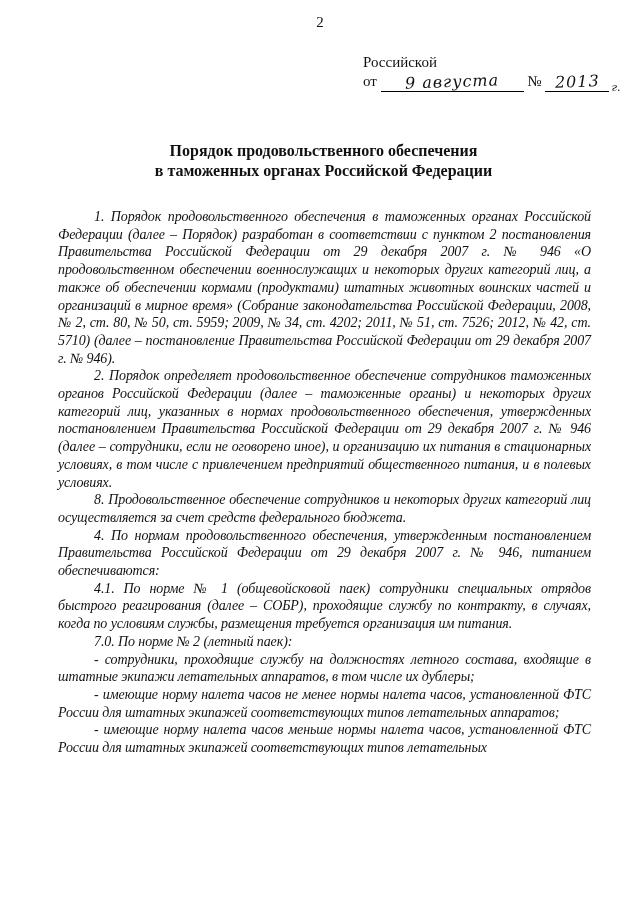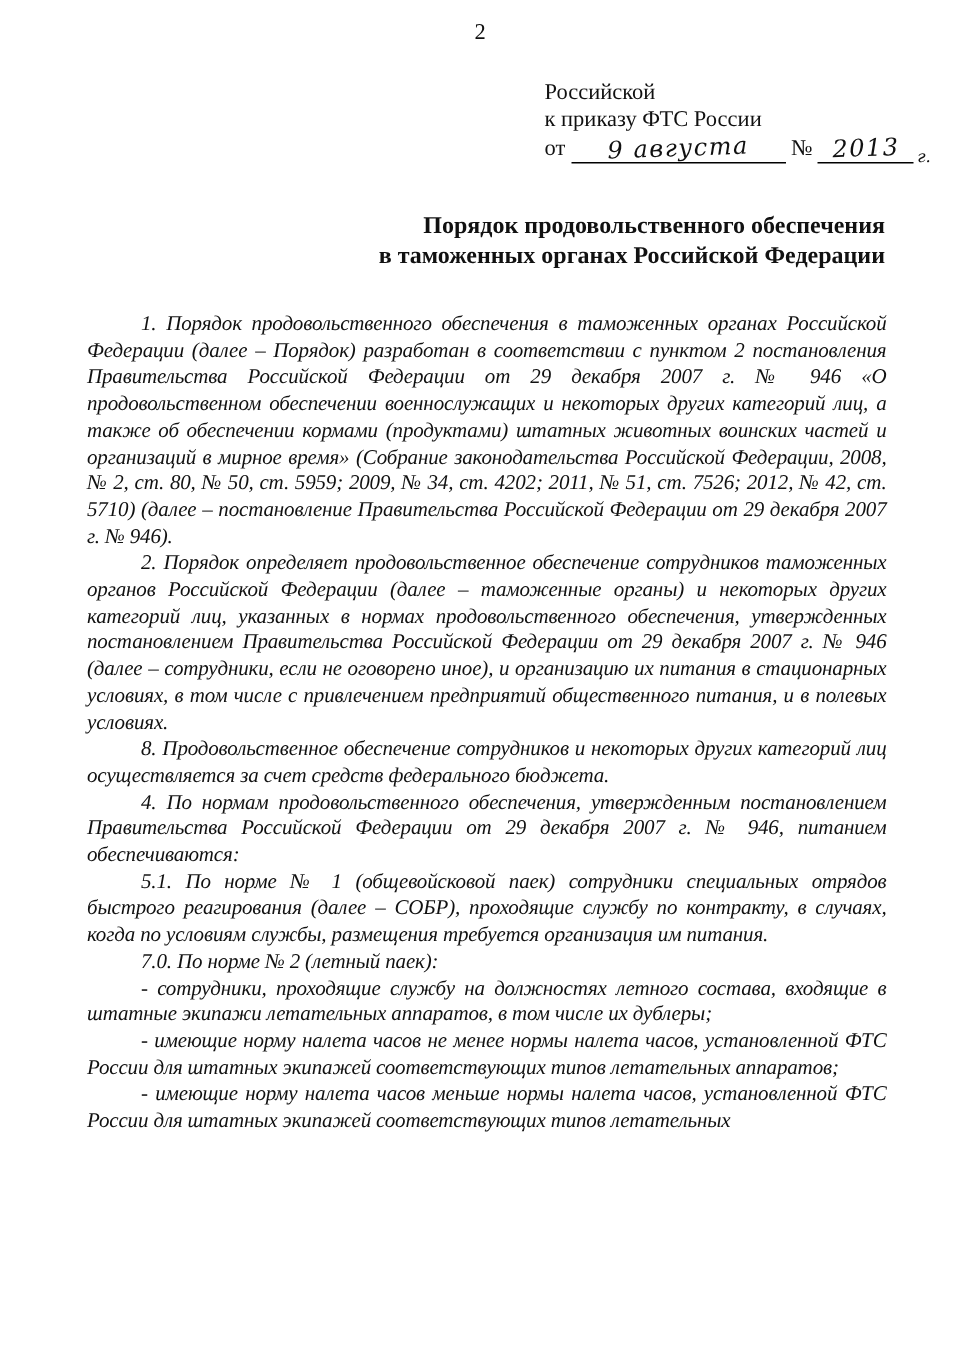--- a/index.html
+++ b/index.html
@@ -64,21 +64,21 @@
     font-size: 11px;
     position: relative;
     top: 5px;
     margin-left: 2px;
   }
   .doc-title {
     position: absolute;
     top: 141px;
     left: 57px;
     width: 533px;
-    text-align: right;
+    text-align: center;
     font-weight: bold;
     font-size: 16px;
     line-height: 20px;
   }
   .doc-body {
     position: absolute;
     top: 208px;
     left: 58px;
     width: 533px;
     font-size: 14px;
@@ -95,38 +95,37 @@
 </style>
 </head>
 <body>
 
 <div class="page">
 
   <div class="page-number">2</div>
 
   <div class="appendix">
     <div>Российской</div>
-    <div>к приказу ФТС России</div>
     <div class="fill-line"><span>от</span>
       <span class="blank-field date-field"><span class="handwriting">9 августа</span></span>
       <span>№</span>
       <span class="blank-field number-field"><span class="handwriting">2013</span></span><span class="year-suffix">г.</span>
     </div>
   </div>
 
   <div class="doc-title">
     <div>Порядок продовольственного обеспечения</div>
     <div>в таможенных органах Российской Федерации</div>
   </div>
 
   <div class="doc-body">
     <p>1. Порядок продовольственного обеспечения в таможенных органах Российской Федерации (далее – Порядок) разработан в соответствии с пунктом 2 постановления Правительства Российской Федерации от 29 декабря 2007 г. № 946 «О продовольственном обеспечении военнослужащих и некоторых других категорий лиц, а также об обеспечении кормами (продуктами) штатных животных воинских частей и организаций в мирное время» (Собрание законодательства Российской Федерации, 2008, № 2, ст. 80, № 50, ст. 5959; 2009, № 34, ст. 4202; 2011, № 51, ст. 7526; 2012, № 42, ст. 5710) (далее – постановление Правительства Российской Федерации от 29 декабря 2007 г. № 946).</p>
     <p>2. Порядок определяет продовольственное обеспечение сотрудников таможенных органов Российской Федерации (далее – таможенные органы) и некоторых других категорий лиц, указанных в нормах продовольственного обеспечения, утвержденных постановлением Правительства Российской Федерации от 29 декабря 2007 г. № 946 (далее – сотрудники, если не оговорено иное), и организацию их питания в стационарных условиях, в том числе с привлечением предприятий общественного питания, и в полевых условиях.</p>
     <p>8. Продовольственное обеспечение сотрудников и некоторых других категорий лиц осуществляется за счет средств федерального бюджета.</p>
     <p>4. По нормам продовольственного обеспечения, утвержденным постановлением Правительства Российской Федерации от 29 декабря 2007 г. № 946, питанием обеспечиваются:</p>
-    <p>5.1. По норме № 1 (общевойсковой паек) сотрудники специальных отрядов быстрого реагирования (далее – СОБР), проходящие службу по контракту, в случаях, когда по условиям службы, размещения требуется организация им питания.</p>
+    <p>4.1. По норме № 1 (общевойсковой паек) сотрудники специальных отрядов быстрого реагирования (далее – СОБР), проходящие службу по контракту, в случаях, когда по условиям службы, размещения требуется организация им питания.</p>
     <p>7.0. По норме № 2 (летный паек):</p>
     <p>- сотрудники, проходящие службу на должностях летного состава, входящие в штатные экипажи летательных аппаратов, в том числе их дублеры;</p>
     <p>- имеющие норму налета часов не менее нормы налета часов, установленной ФТС России для штатных экипажей соответствующих типов летательных аппаратов;</p>
     <p>- имеющие норму налета часов меньше нормы налета часов, установленной ФТС России для штатных экипажей соответствующих типов летательных</p>
   </div>
 
 </div>
 
 </body></html>

